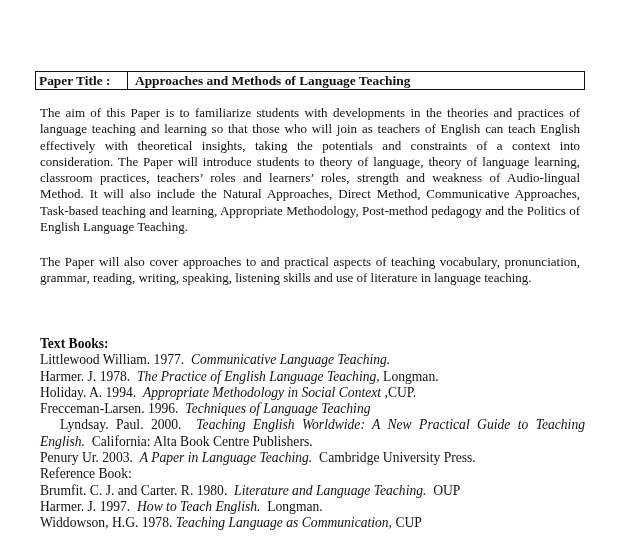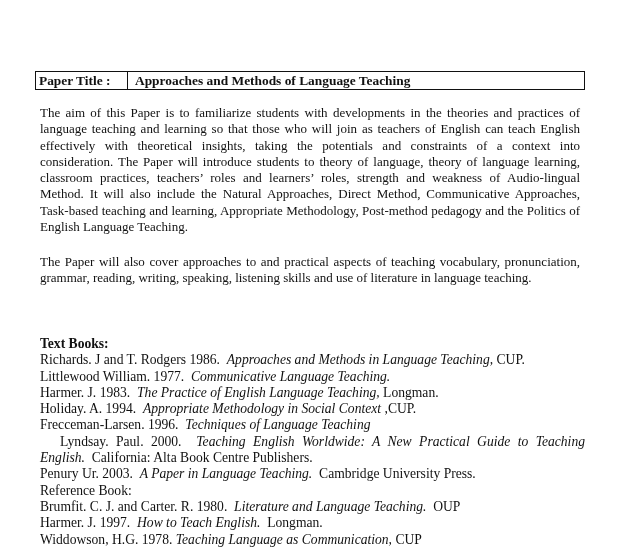--- a/index.html
+++ b/index.html
@@ -34,23 +34,22 @@
     <div class="title-label">Paper Title :</div>
     <div class="title-value">Approaches and Methods of Language Teaching</div>
   </div>
 
   <p class="para p1">The aim of this Paper is to familiarize students with developments in the theories and practices of language teaching and learning so that those who will join as teachers of English can teach English effectively with theoretical insights, taking the potentials and constraints of a context into consideration. The Paper will introduce students to theory of language, theory of language learning, classroom practices, teachers’ roles and learners’ roles, strength and weakness of Audio-lingual Method. It will also include the Natural Approaches, Direct Method, Communicative Approaches, Task-based teaching and learning, Appropriate Methodology, Post-method pedagogy and the Politics of English Language Teaching.</p>
   <p class="para p2">The Paper will also cover approaches to and practical aspects of teaching vocabulary, pronunciation, grammar, reading, writing, speaking, listening skills and use of literature in language teaching.</p>
 
   <div class="refs">
     <div class="heading">Text Books:</div>
     <div id="tb-list">
-        <div class="ref"><span style="white-space: pre-wrap;">Richards. J and T. Rodgers 1986.  </span><i>Approaches and Methods in Language Teaching,</i><span style="white-space: pre-wrap;"> CUP.</span></div>
         <div class="ref"><span style="white-space: pre-wrap;">Littlewood William. 1977.  </span><i>Communicative Language Teaching.</i><span style="white-space: pre-wrap;"></span></div>
-        <div class="ref"><span style="white-space: pre-wrap;">Harmer. J. 1983.  </span><i>The Practice of English Language Teaching,</i><span style="white-space: pre-wrap;"> Longman.</span></div>
+        <div class="ref"><span style="white-space: pre-wrap;">Harmer. J. 1978.  </span><i>The Practice of English Language Teaching,</i><span style="white-space: pre-wrap;"> Longman.</span></div>
         <div class="ref"><span style="white-space: pre-wrap;">Holiday. A. 1994.  </span><i>Appropriate Methodology in Social Context</i><span style="white-space: pre-wrap;"> ,CUP.</span></div>
         <div class="ref"><span style="white-space: pre-wrap;">Frecceman-Larsen. 1996.  </span><i>Techniques  of Language Teaching</i><span style="white-space: pre-wrap;"></span></div>
         <div class="ref"><span style="white-space: pre-wrap; margin-left: 20px;">Lyndsay. Paul. 2000.  </span><i>Teaching English Worldwide: A New Practical Guide to Teaching English.</i><span style="white-space: pre-wrap;">  California: Alta Book Centre Publishers.</span></div>
         <div class="ref"><span style="white-space: pre-wrap;">Penury Ur. 2003.  </span><i>A Paper in Language Teaching.</i><span style="white-space: pre-wrap;">  Cambridge University Press.</span></div>
       </div>
     <div>Reference Book:</div>
     <div id="rb-list">
         <div class="ref"><span style="white-space: pre-wrap;">Brumfit. C. J. and Carter. R. 1980.  </span><i>Literature and Language Teaching.</i><span style="white-space: pre-wrap;">  OUP</span></div>
         <div class="ref"><span style="white-space: pre-wrap;">Harmer. J. 1997.  </span><i>How to Teach English.</i><span style="white-space: pre-wrap;">  Longman.</span></div>
         <div class="ref"><span style="white-space: pre-wrap;">Widdowson, H.G. 1978. </span><i>Teaching Language as Communication,</i><span style="white-space: pre-wrap;"> CUP</span></div>

